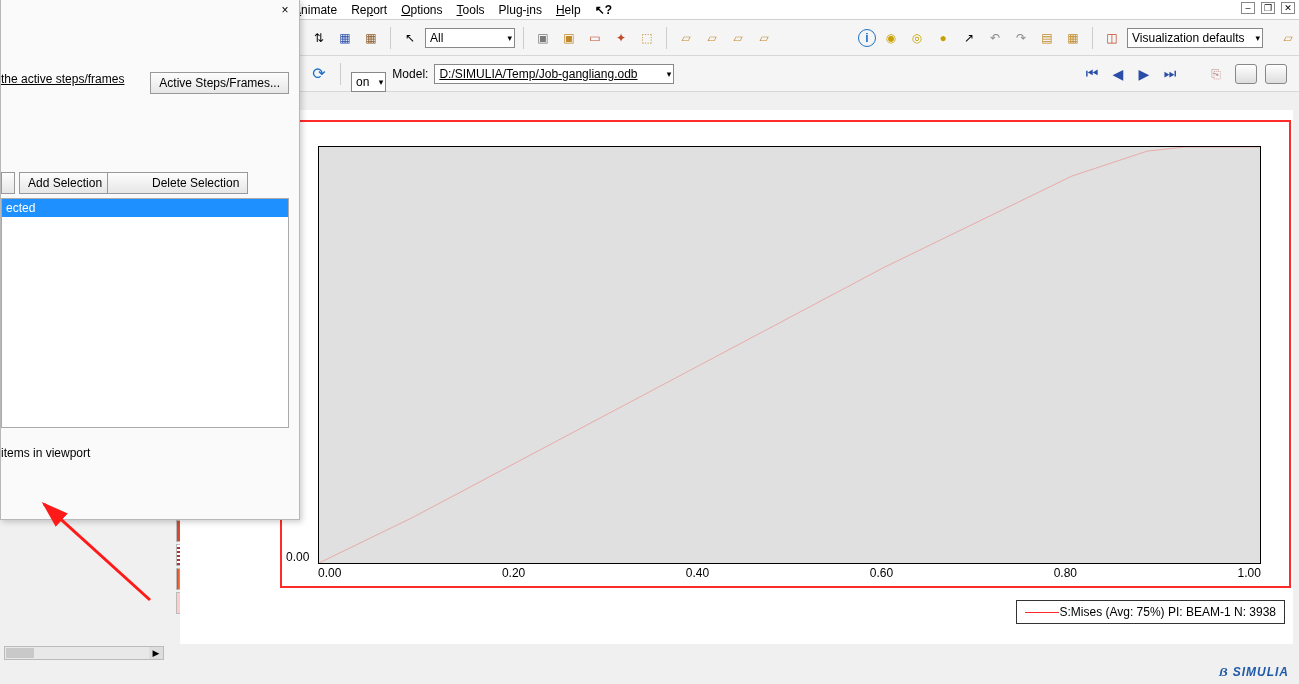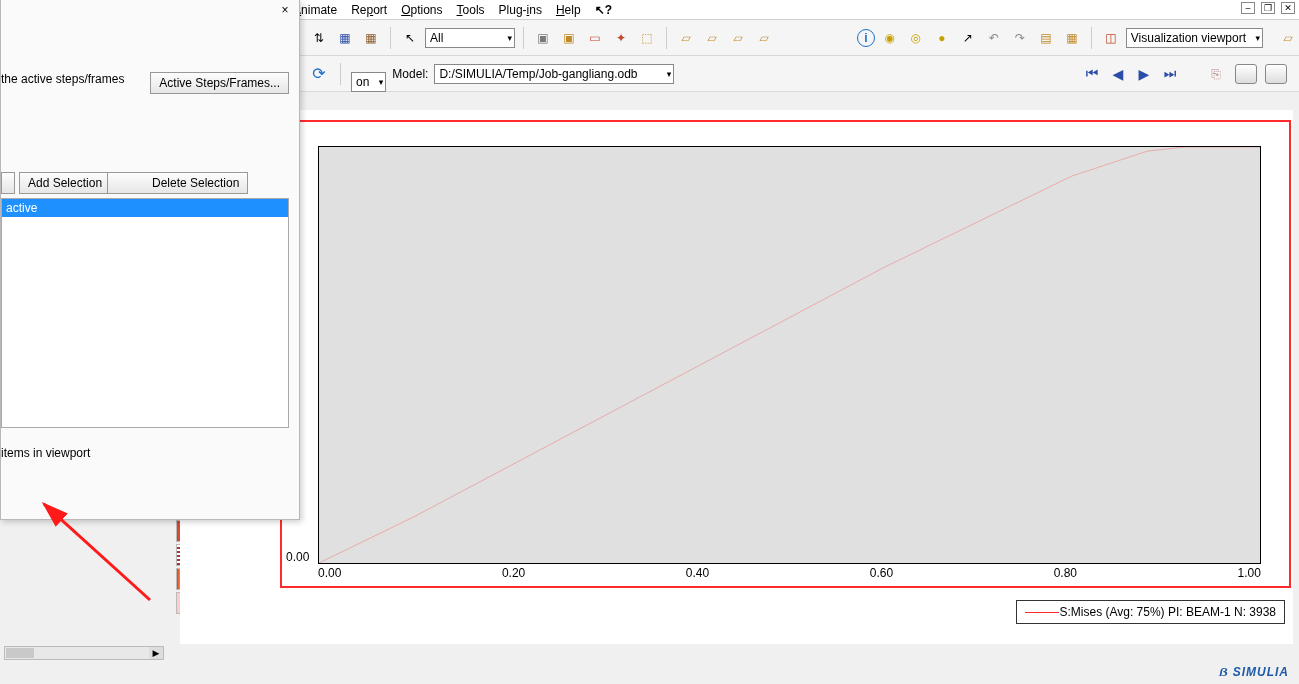--- a/index.html
+++ b/index.html
@@ -16,30 +16,30 @@
   
   .toolbar { position:absolute; top:20px; left:0; right:0; height:36px; background:#f5f5f5; border-bottom:1px solid #d8d8d8; display:flex; align-items:center; padding-left:308px; gap:4px;}
   .tbtn { width:22px; height:22px; border:1px solid transparent; display:flex; align-items:center; justify-content:center; cursor:default;}
   .tsep { width:1px; height:22px; background:#ccc; margin:0 4px;}
   .combo { height:20px; border:1px solid #888; background:#fff; padding:0 16px 0 4px; display:flex; align-items:center; position:relative; min-width:90px;}
   .combo::after{content:"▾"; position:absolute; right:2px; font-size:9px;}
   .visdef { margin-left:auto; margin-right:10px;}
 
   
   .toolbar2 { position:absolute; top:56px; left:0; right:0; height:36px; background:#f5f5f5; border-bottom:1px solid #d8d8d8; display:flex; align-items:center; padding-left:308px; gap:6px;}
-  .modelpath { height:20px; border:1px solid #888; background:#fff; padding:0 14px 0 4px; min-width:240px; display:flex; align-items:center; position:relative;}
+  .modelpath { height:20px; border:1px solid #888; background:#fff; padding:0 14px 0 4px; min-width:240px; display:flex; align-items:center; position:relative;text-decoration:underline;}
   .modelpath::after{content:"▾"; position:absolute; right:2px; font-size:9px;}
   .playctrl { margin-left:auto; margin-right:12px; display:flex; gap:8px; align-items:center;}
   .playbtn { width:18px; height:16px; display:flex; align-items:center; justify-content:center; color:#2a4da8; cursor:default; font-size:14px;}
   .capbtn { width:22px; height:20px; border-radius:3px; border:1px solid #888; background:linear-gradient(#fff,#ddd); cursor:default;}
 
   
   .dialog { position:absolute; top:0; left:0; width:300px; height:520px; background:#fafafa; border:1px solid #b8b8b8; border-top:none; box-shadow:2px 2px 6px rgba(0,0,0,0.2); z-index:20;}
   .dialog .closebar { position:absolute; top:2px; right:4px; width:20px; height:18px; text-align:center; line-height:16px; cursor:default;}
-  .dlgrow { position:absolute; left:0; right:22px; display:flex; align-items:center; }
+  .dlgrow { position:absolute; left:0; right:22px; display:flex; align-items:center;text-decoration:underline; }
   .stepslabel { top:72px; left:0; padding-left:0;}
   .btn { height:22px; padding:0 8px; background:linear-gradient(#fdfdfd,#e6e6e6); border:1px solid #999; cursor:default; display:inline-flex; align-items:center;}
   .btn.primary{ border-color:#1a5fb4;}
   .activesteps { position:absolute; top:72px; right:10px;}
   .addsel { position:absolute; top:172px; left:18px;}
   .delsel { position:absolute; top:172px; left:106px;padding-left:44px;}
   .nbtn { position:absolute; top:172px; left:0; width:14px; height:22px; border:1px solid #999; background:linear-gradient(#fdfdfd,#e6e6e6);}
 
   .listbox { position:absolute; top:198px; left:0; right:10px; height:230px; background:#fff; border:1px solid #aaa; overflow:auto;}
   .listbox .row { padding:2px 4px;}
@@ -131,21 +131,21 @@
   <div class="tbtn" style="color:#c8a000">◎</div>
   <div class="tbtn" style="color:#c8a000">●</div>
   <div class="tbtn">↗</div>
   <div class="tbtn" style="color:#8a8a8a">↶</div>
   <div class="tbtn" style="color:#8a8a8a">↷</div>
   <div class="tbtn" style="color:#c08a2a">▤</div>
   <div class="tbtn" style="color:#c08a2a">▦</div>
   <div class="tsep"></div>
   <div class="tbtn" style="color:#c04a2a">◫</div>
   <div class="combo visdef" style="min-width:136px;">
-      <span>Visualization viewport</span>
+      <span>Visualization defaults</span>
     </div>
   <div class="tbtn" style="color:#c08a2a">▱</div>
 </div>
 
 <div class="toolbar2">
   <div class="tbtn" style="color:#1e70c8;font-size:16px;">⟳</div>
   <div class="tsep"></div>
   <div class="combo" style="min-width:34px;margin-top:16px;">
       <span>on</span>
     </div>
@@ -169,21 +169,21 @@
 <div class="dialog">
   <div class="closebar">×</div>
   <div class="dlgrow stepslabel">the active steps/frames</div>
   <div class="btn activesteps">Active Steps/Frames...</div>
 
   <div class="nbtn"></div>
   <div class="btn addsel">Add Selection</div>
   <div class="btn delsel">Delete Selection</div>
 
   <div class="listbox">
-    <div class="row sel">active</div>
+    <div class="row sel">ected</div>
   </div>
 
   <div class="viewportlabel">items in viewport</div>
 
 </div>
 
 <div class="palette">
   <div class="prow">
       <div class="pic" style="background:linear-gradient(90deg,#e33,#3d3,#33e);"></div>
       <div class="pic" style="background:#cde;"></div>

